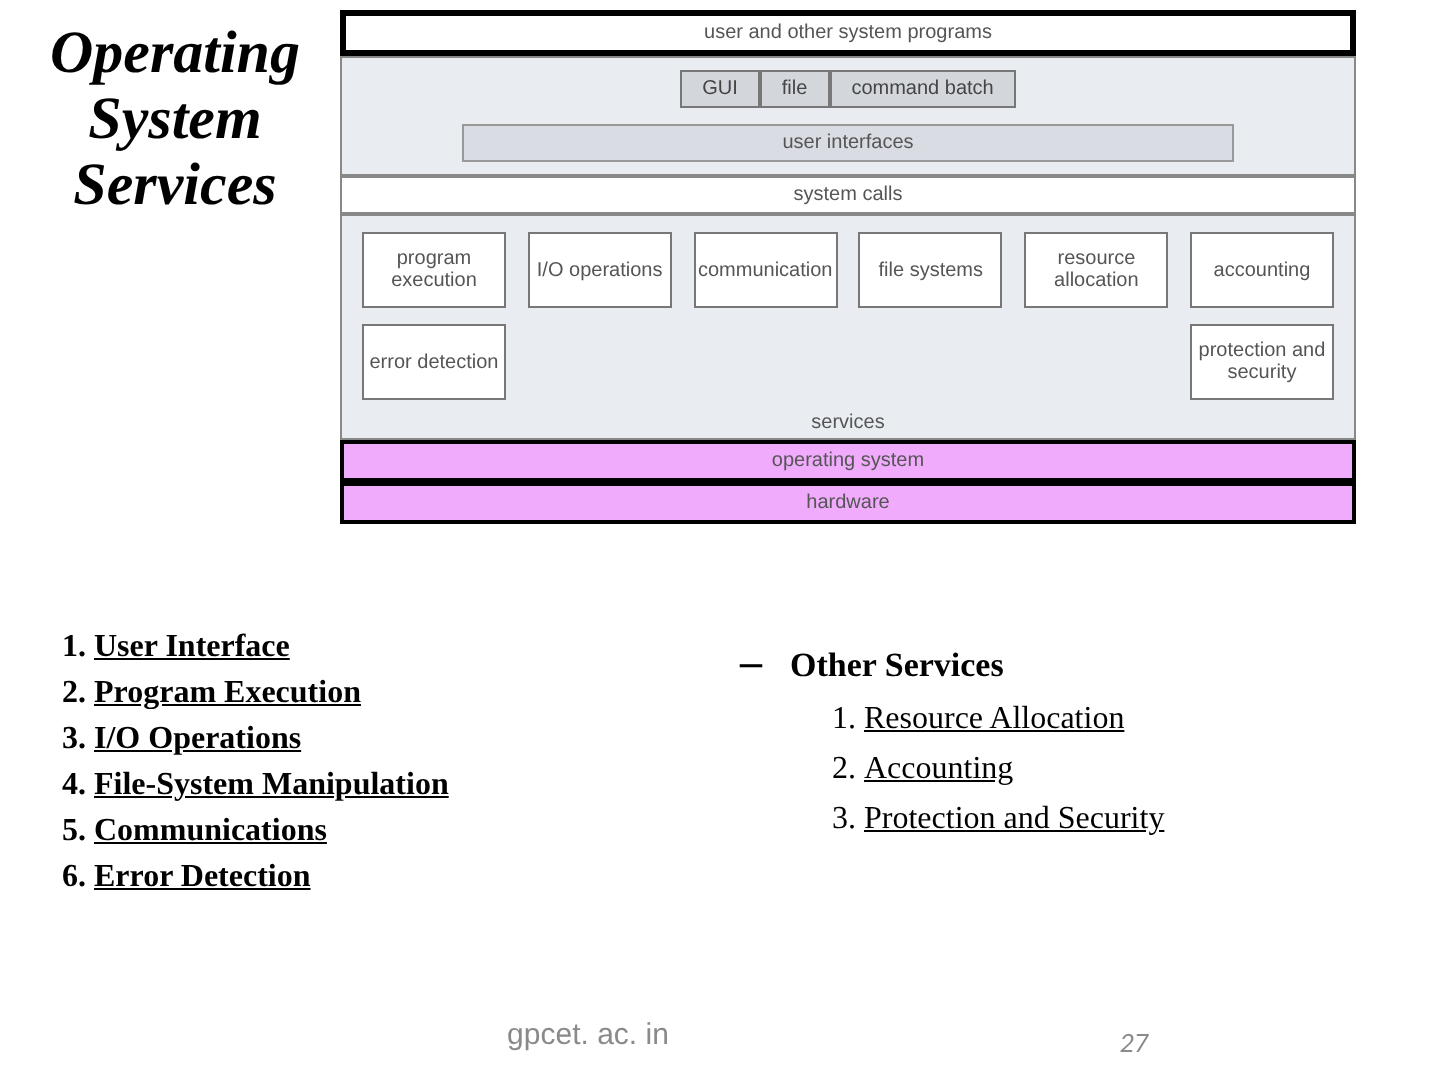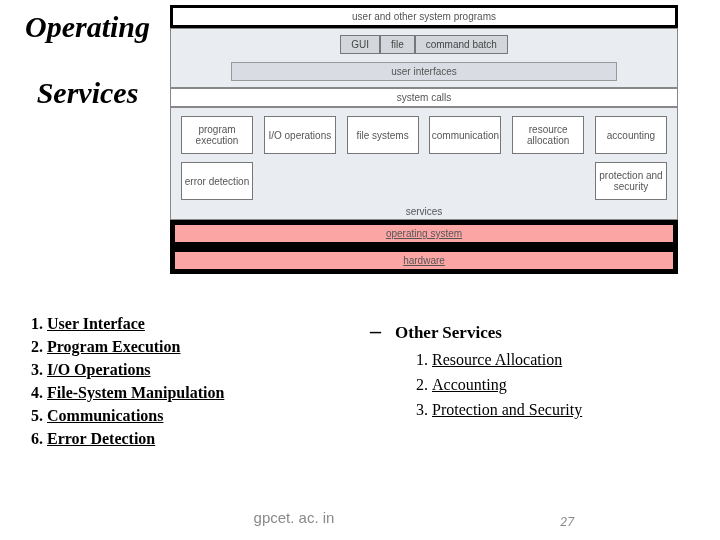--- a/index.html
+++ b/index.html
@@ -61,21 +61,21 @@
   .svc-row2 { justify-content:space-between; margin:0 4px 4px; }
   .svc-box {
     border:1px solid #777; background:#fff;
     width:72px; height:38px;
     display:flex; align-items:center; justify-content:center;
     text-align:center; line-height:1.1; padding:2px;
   }
   .svc-spacer { width:72px; height:38px; }
   .svc-caption { text-align:center; padding:2px 0 0; }
   .os-band, .hw-band {
-    border:5px solid #000000; background:#fca5a5; text-align:center; padding:3px 0;text-decoration:underline;
+    border:2px solid #000000; background:#f0abfc; text-align:center; padding:3px 0;
   }
 
   
   .leftcol {
     position:absolute; left:20px; top:310px; width:330px;
     font-size:16px;
   }
   .leftcol ol { margin:1px; padding-left:26px; }
   .leftcol li { margin:5px 0; font-weight:bold; }
   .leftcol li span { text-decoration:underline; }
@@ -99,43 +99,43 @@
     font-family: Calibri, Arial, sans-serif; font-size:14px; color:#8a8a8a;font-style:italic;
   }
 </style>
 </head>
 <body>
 
 <div class="slide">
 
   <div class="title">
     <span>Operating</span><br>
-    <br>
+    <span>System</span><br>
     <span>Services</span>
   </div>
 
   <a class="back-link" href="#">|&lt;&lt;</a>
 
   <div class="diagram">
     <div class="row-top">user and other system programs</div>
     <div class="row-mid">
       <div class="gui-row">
         <div class="gui-box">GUI</div>
         <div class="gui-box">file</div>
         <div class="gui-box">command batch</div>
       </div>
       <div class="ui-band">user interfaces</div>
     </div>
     <div class="syscall-band">system calls</div>
     <div class="services-box">
       <div class="svc-row1">
         <div class="svc-box">program execution</div>
         <div class="svc-box">I/O operations</div>
+        <div class="svc-box">communication</div>
         <div class="svc-box">file systems</div>
-        <div class="svc-box">communication</div>
         <div class="svc-box">resource allocation</div>
         <div class="svc-box">accounting</div>
       </div>
       <div class="svc-row2">
         <div class="svc-box">error detection</div>
         <div class="svc-spacer"></div>
         <div class="svc-spacer"></div>
         <div class="svc-spacer"></div>
         <div class="svc-spacer"></div>
         <div class="svc-box">protection and security</div>

